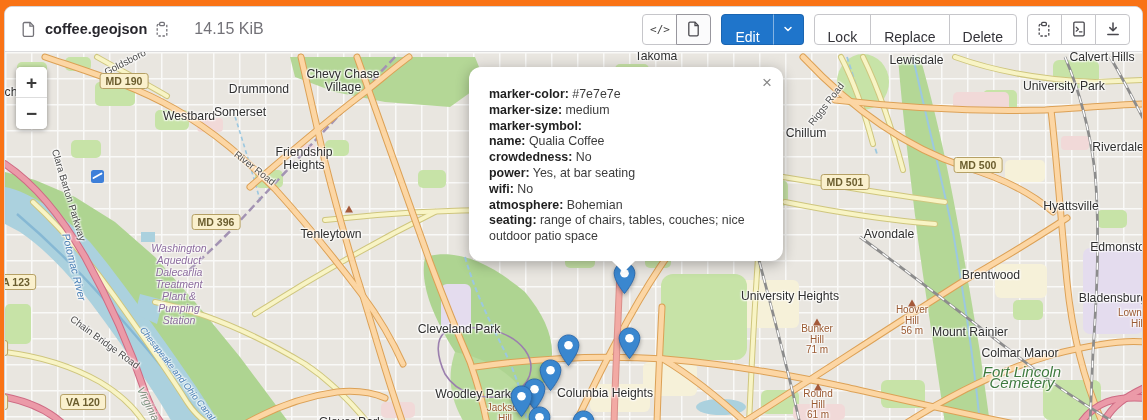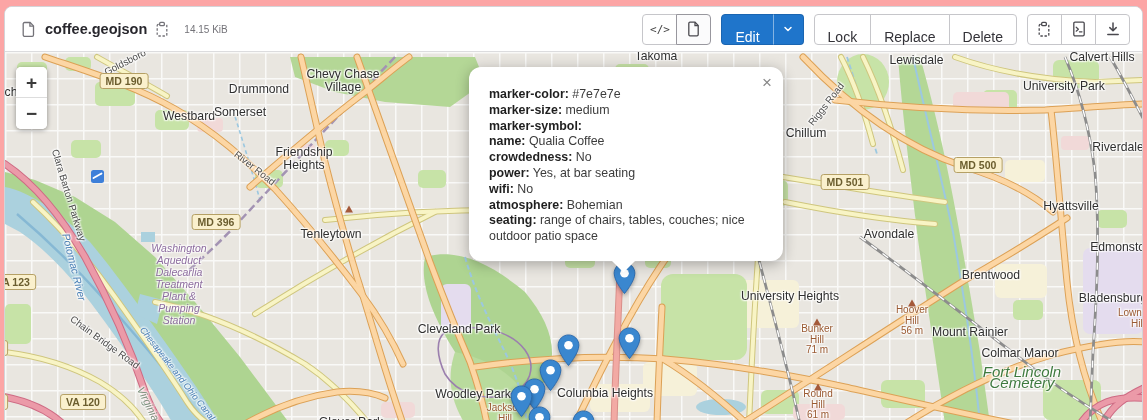--- a/index.html
+++ b/index.html
@@ -1,22 +1,22 @@
 <!DOCTYPE html>
 <html><head>
 <meta charset="utf-8">
 <style>
   html,body{margin:0;padding:0;background:#fff;font-family:"Liberation Sans",sans-serif;}
-  .stage{position:relative;width:1147px;height:420px;overflow:hidden;background:#fca5a5;}
+  .stage{position:relative;width:1147px;height:420px;overflow:hidden;background:#f97316;}
   .card{position:absolute;left:4px;top:6px;width:1139px;height:500px;border:1px solid #d4d4d8;border-radius:8px;overflow:hidden;background:#fff;box-sizing:border-box;}
   
   .fhdr{height:45px;display:flex;align-items:center;padding:0 12px 0 16px;background:#fff;border-bottom:1px solid #dcdcde;box-sizing:border-box;}
   .fhdr .left{display:flex;align-items:center;gap:8px;min-width:0;}
   .fname{font-weight:700;font-size:14.5px;color:#28272d;}
-  .fsize{font-size:10px;color:#737278;margin-left:6px;}
+  .fsize{font-size:16px;color:#737278;margin-left:16px;}
   .fhdr .right{margin-left:auto;display:flex;align-items:center;gap:10px;}
   .grp{display:flex;}
   .hbtn{height:31px;background:#fff;border:1px solid #c6c6ca;color:#333238;font-size:14px;padding:8px 13px;cursor:pointer;font-family:inherit;line-height:29px;box-sizing:border-box;}
   .grp .hbtn+.hbtn{margin-left:-1px;}
   .grp .hbtn:first-child{border-radius:4px 0 0 4px;}
   .grp .hbtn:last-child{border-radius:0 4px 4px 0;}
   .grp .hbtn:only-child{border-radius:4px;}
   .icon-btn{width:35px;padding:0;display:inline-flex;align-items:center;justify-content:center;}
   .icon-btn.active{border-color:#98979e;background:#fbfbfc;z-index:1;position:relative;}
   .btn-blue{background:#1f75cb;border:1px solid #1a65b1;color:#fff;font-weight:500;}

